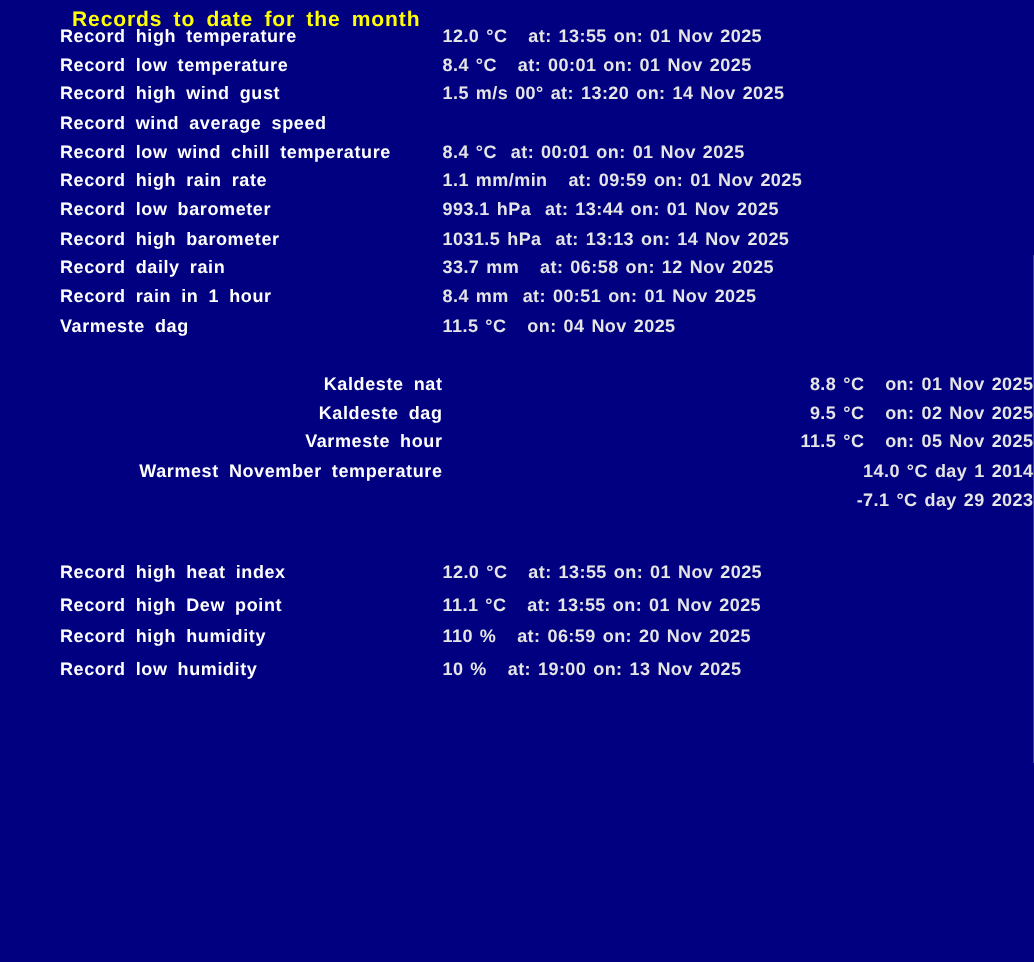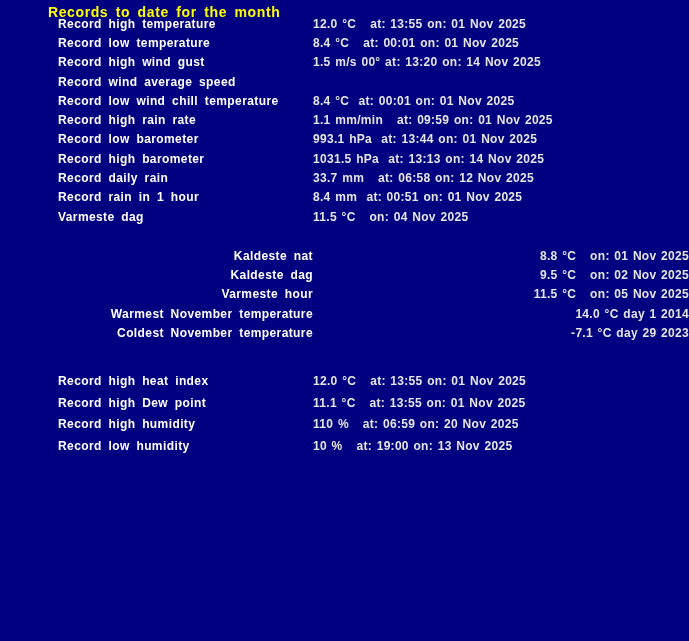--- a/index.html
+++ b/index.html
@@ -41,21 +41,21 @@
     display: flex;
     align-items: center;
     height: 19.3px;
   }
   #section-2 .row {
     height: 21.8px;
     align-items: center;
   }
   .row .label {
     width: 255px;
-    padding-left: 58px;
+    padding-left: 40px;
     flex: 0 0 auto;
     font-size: 12px;
     font-weight: bold;
     color: #FFFFFF;
     letter-spacing: 0.4px;
     word-spacing: 3px;
     white-space: pre;
   }
   .row .value {
     flex: 1 1 auto;
@@ -143,21 +143,20 @@
     <span class="label">Varmeste hour</span>
     <span class="value">11.5 °C   on: 05 Nov 2025</span>
   </div>
 
   <div class="row">
     <span class="label">Warmest November temperature</span>
     <span class="value">14.0 °C day 1 2014</span>
   </div>
 
   <div class="row">
-    <span class="label">Coldest November temperature</span>
     <span class="value">-7.1 °C day 29 2023</span>
   </div>
 </div>
       <div class="section" id="section-2">
   <div class="row">
     <span class="label">Record high heat index</span>
     <span class="value">12.0 °C   at: 13:55 on: 01 Nov 2025</span>
   </div>
 
   <div class="row">

